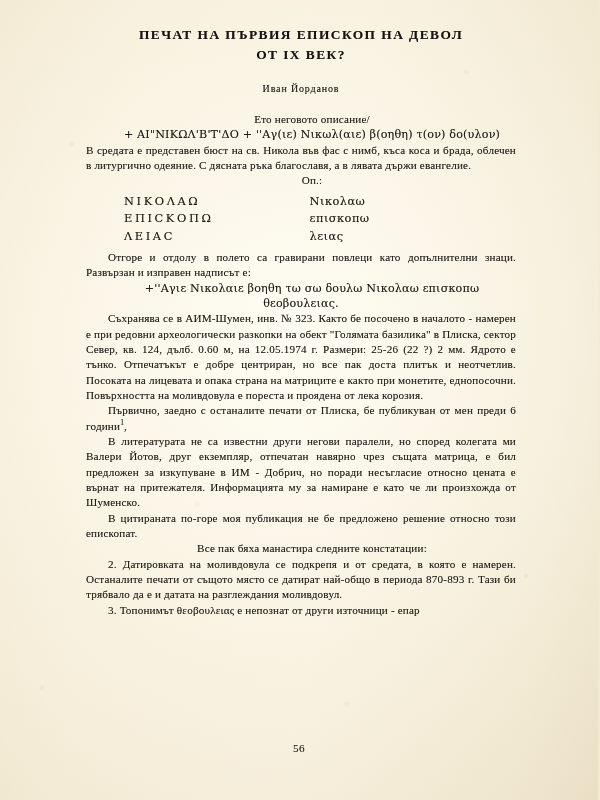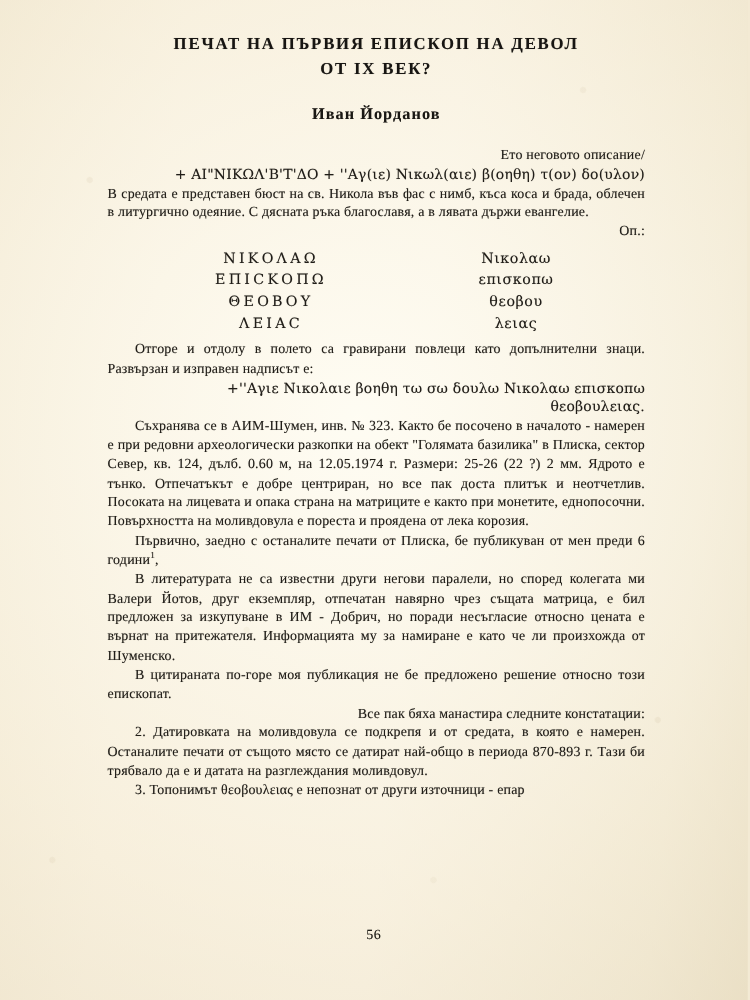--- a/index.html
+++ b/index.html
@@ -63,22 +63,22 @@
     color: #171512;
     margin: 0 0 0 0;
     text-shadow: 0 0 .6px rgba(30,26,20,.45);
   }
   .title-line-2 {
     margin-top: 3px;
   }
 
   .byline {
     text-align: center;
-    font-weight: bold;
-    font-size: 13px;
+    font-weight: normal;
+    font-size: 10px;
     letter-spacing: .85px;
     margin-top: 20px;
     color: #1a1814;
     text-shadow: 0 0 .5px rgba(30,26,20,.4);
   }
 
   
   .body-block {
     margin-top: 18px;
   }
@@ -86,35 +86,34 @@
     margin: 0;
     font-size: 11.15px;
     line-height: 15.35px;
     text-align: justify;
     text-justify: inter-word;
     color: #201d18;
     letter-spacing: .17px;
     text-shadow: 0 0 .55px rgba(32,28,22,.42);
   }
   p.para.indent { text-indent: 22px; }
-  p.para.tight  { text-align: right; }
+  p.para.tight  { text-align: center; }
 
   
   .greek {
     font-family: "DejaVu Serif", "Liberation Serif", serif;
     font-size: 10.9px;
     letter-spacing: .1px;
   }
 
   
   .epi-table {
     margin: 4px 0 5px 0;
     width: 100%;
     border-collapse: collapse;
-    text-align: center;
   }
   .epi-table td {
     padding: 1.1px 0;
     font-size: 11.4px;
     line-height: 15.2px;
     vertical-align: baseline;
     color: #201d18;
     text-shadow: 0 0 .55px rgba(32,28,22,.42);
   }
   .epi-caps {
@@ -180,24 +179,20 @@
         <tbody>
           <tr>
             <td class="epi-caps">ΝΙΚΟΛΑΩ</td>
             <td class="epi-min">Νικολαω</td>
           </tr>
           <tr>
             <td class="epi-caps">ΕΠΙϹΚΟΠΩ</td>
             <td class="epi-min">επισκοπω</td>
           </tr>
           <tr>
-            <td class="epi-caps">ΘΕΟΒΟΥ</td>
-            <td class="epi-min">θεοβου</td>
-          </tr>
-          <tr>
             <td class="epi-caps">ΛΕΙΑϹ</td>
             <td class="epi-min">λειας</td>
           </tr>
         </tbody>
       </table>
 
       <p class="para indent">Отгоре и отдолу в полето са гравирани повлеци като допълнителни знаци. Развързан и изправен надписът е:</p>
 
       <p class="para tight greek" style="text-indent:22px">+''Αγιε Νικολαιε βοηθη τω σω δουλω Νικολαω επισκοπω θεοβουλειας.</p>
 

